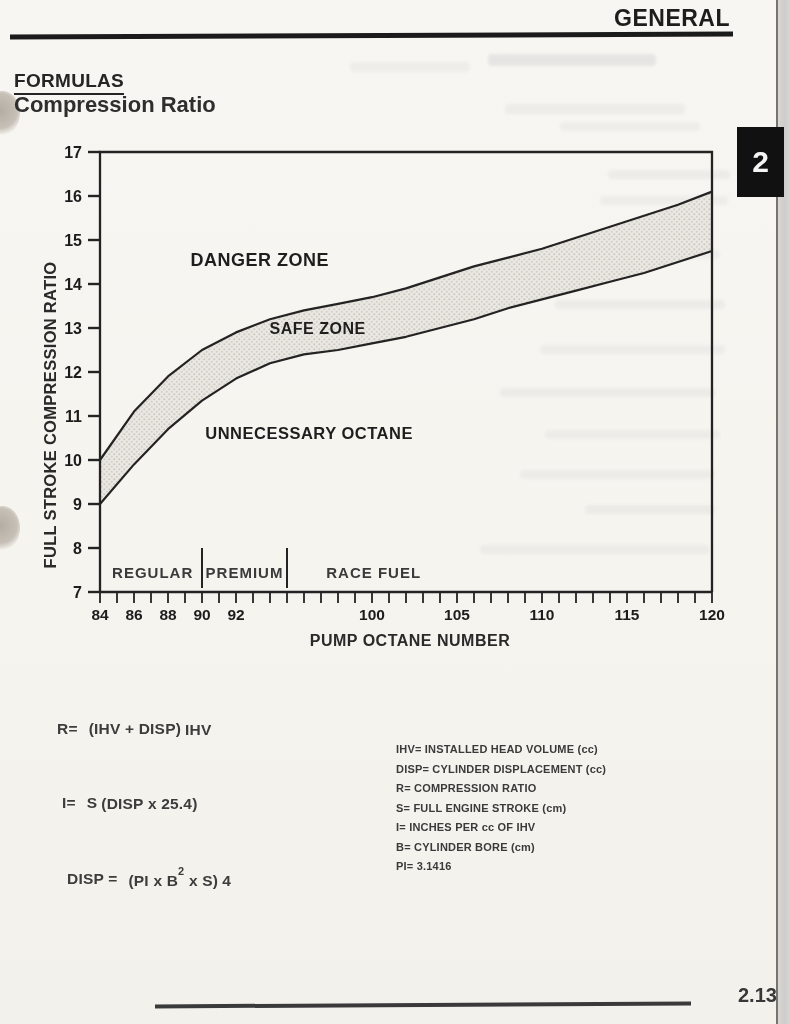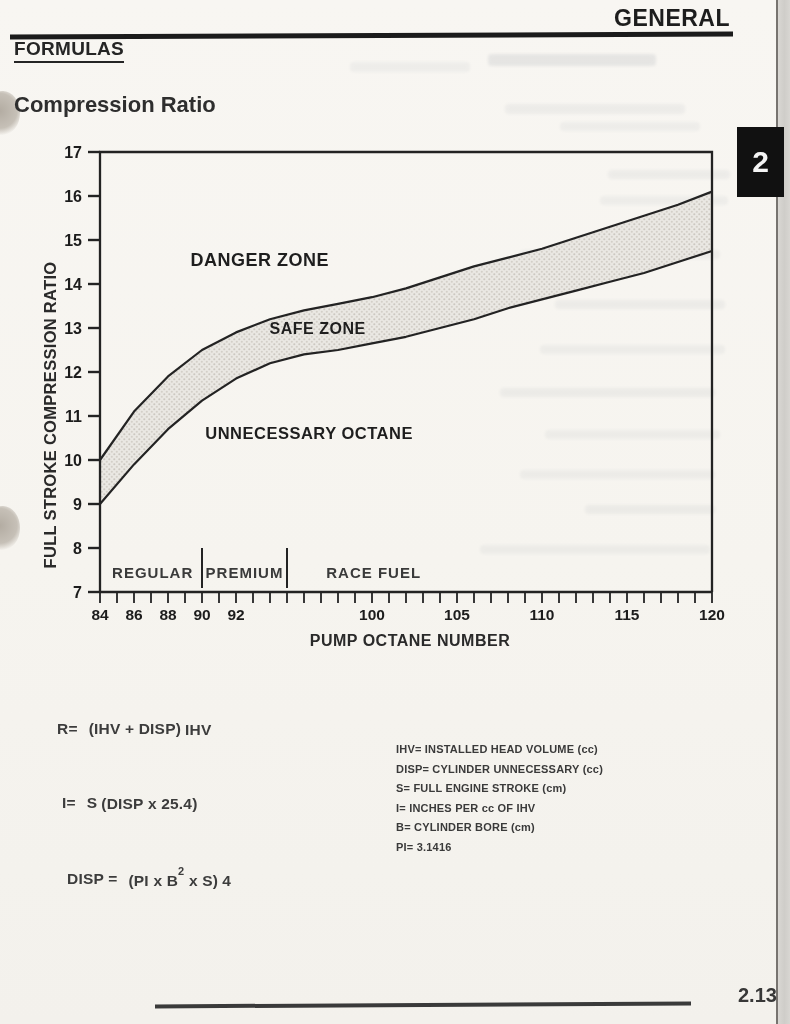--- a/index.html
+++ b/index.html
@@ -13,21 +13,21 @@
     background:linear-gradient(90deg,#dcdad6 0%,#cfcdc9 60%,#d8d6d2 100%);}
   .edge-line{position:absolute;top:0;left:776px;width:2px;height:1024px;background:#55524e;opacity:.75;}
   .binder-blob{position:absolute;left:-14px;width:34px;height:44px;border-radius:50%;
     background:radial-gradient(circle at 40% 45%,#b3aca2 0%,#c6c0b7 55%,rgba(246,244,239,0) 78%);}
   .ghost{position:absolute;background:#4e5a6b;filter:blur(1.5px);border-radius:4px;}
   
   .header-title{position:absolute;top:5px;right:60px;font-size:23px;font-weight:700;
     letter-spacing:.5px;color:#1d1d1d;}
   .header-rule{position:absolute;top:33px;left:10px;width:723px;height:4.5px;background:#1b1b1b;
     transform:rotate(-.25deg);}
-  .section-title{position:absolute;top:38px;left:14px;font-size:19px;font-weight:700;color:#252525;
+  .section-title{position:absolute;top:70px;left:14px;font-size:19px;font-weight:700;color:#252525;
     border-bottom:2.5px solid #252525;padding-bottom:1px;letter-spacing:.3px;}
   .subsection-title{position:absolute;top:92px;left:14px;font-size:22px;font-weight:700;color:#2e2e2e;}
   .chapter-tab{position:absolute;top:127px;left:737px;width:47px;height:70px;background:#111;
     color:#f5f5f5;display:flex;align-items:center;justify-content:center;
     font-size:30px;font-weight:700;}
   .footer-rule{position:absolute;top:1003px;left:155px;width:536px;height:4px;background:#3a3a3a;
     transform:rotate(-.3deg);}
   .page-number{position:absolute;top:984px;left:738px;font-size:20px;font-weight:600;color:#383838;}
   
   .chart-wrap{position:absolute;top:138px;left:38px;width:690px;height:525px;z-index:2;}
@@ -193,21 +193,22 @@
   <span class="lhs">DISP =</span>
   <span class="frac">
     <span class="num"><span>(PI x B</span><sup class="fsup">2</sup><span> x S)</span></span>
     <span class="bar"></span>
     <span class="den">4</span>
   </span>
 </div>
 
 <div class="definitions">
   <div>IHV= INSTALLED HEAD VOLUME (cc)</div>
-  <div>DISP= CYLINDER UNNECESSARY (cc)</div>
+  <div>DISP= CYLINDER DISPLACEMENT (cc)</div>
+  <div>R= COMPRESSION RATIO</div>
   <div>S= FULL ENGINE STROKE (cm)</div>
   <div>I= INCHES PER cc OF IHV</div>
   <div>B= CYLINDER BORE (cm)</div>
   <div>PI= 3.1416</div>
 </div>
 
 <div class="footer-rule"></div>
 <div class="page-number">2.13</div>
 
 </body></html>

